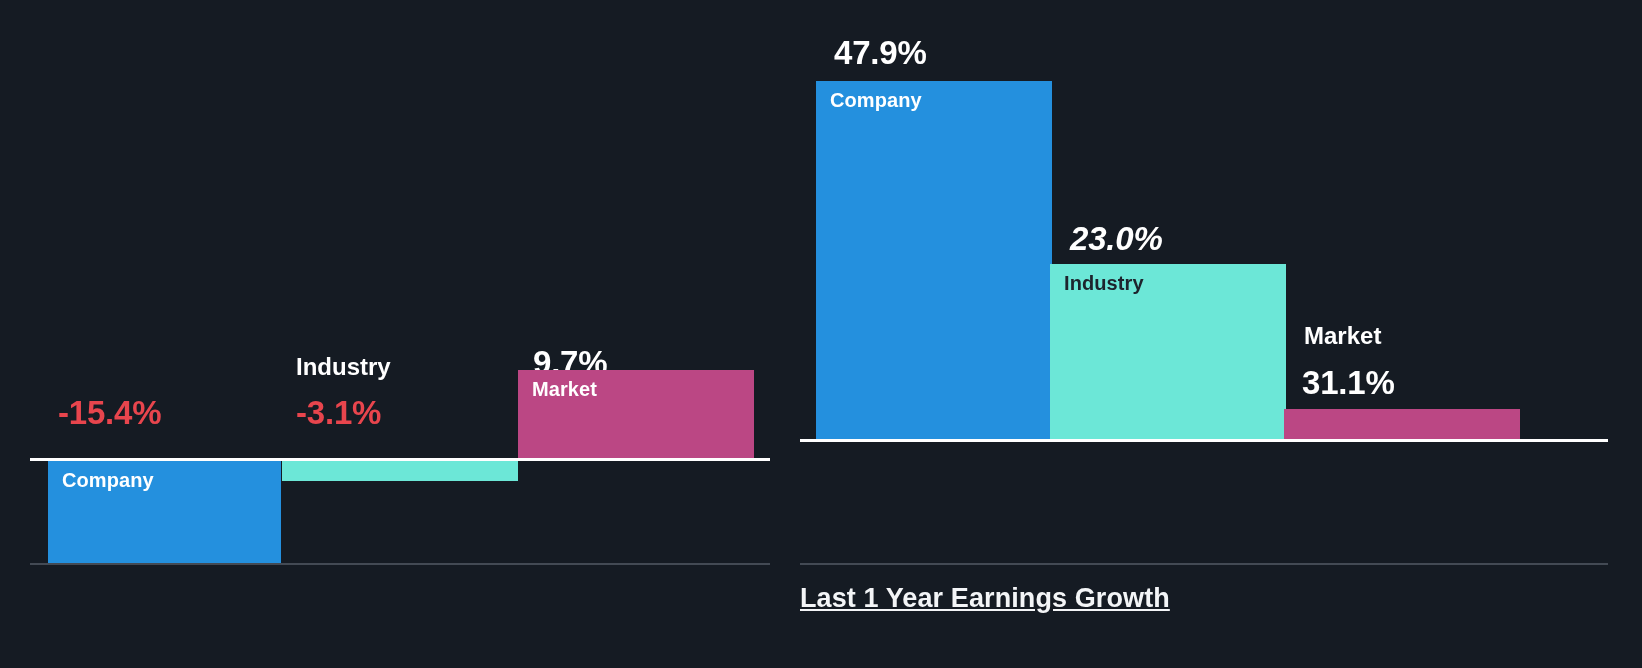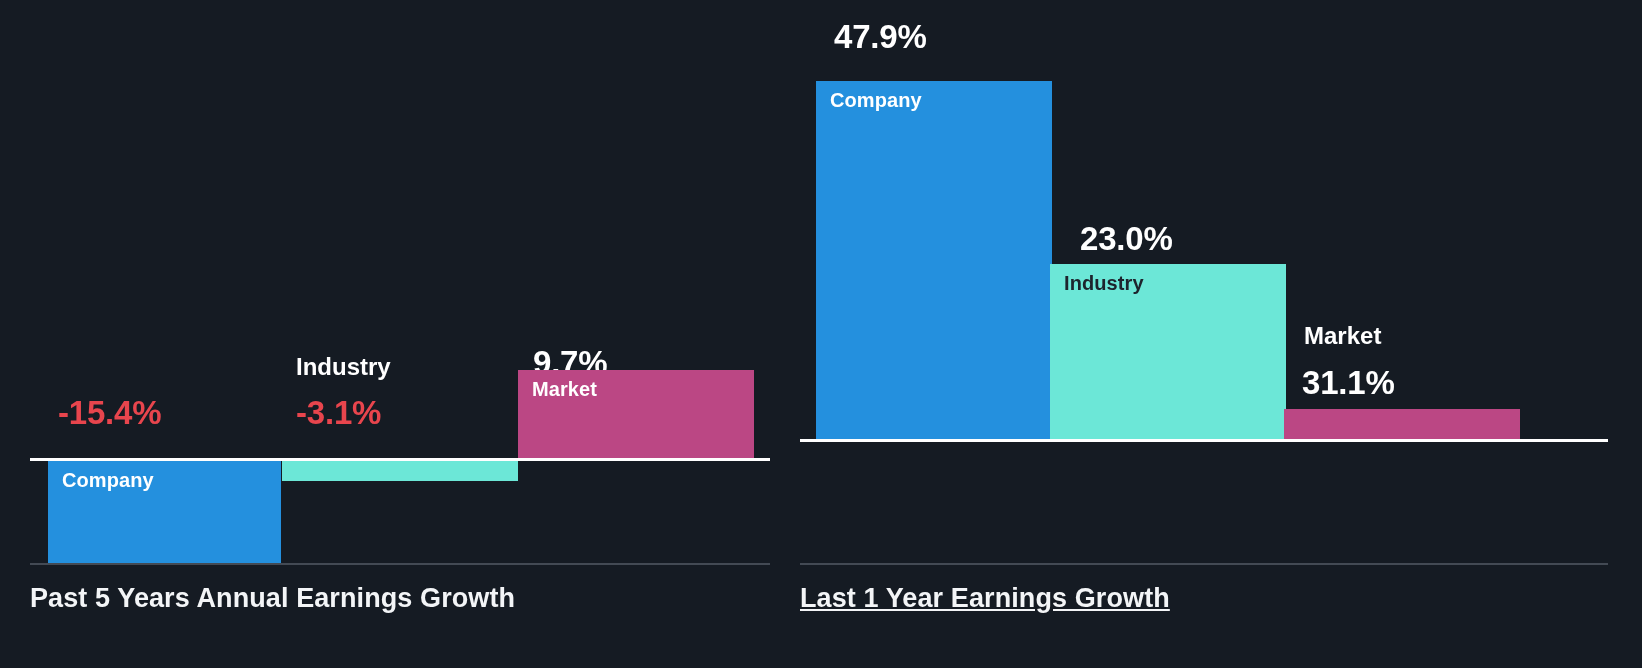--- a/index.html
+++ b/index.html
@@ -125,29 +125,28 @@
 
       <div class="bar" style="left:518px; top:370px; width:236px; height:89px; background:#bb4784;">
         <span class="bar-label on-dark">Market</span>
       </div>
 
       <div class="zero-line" style="left:30px; top:458px; width:740px;"></div>
 
       <div class="base-line" style="left:30px; top:563px; width:740px;"></div>
     </div>
 
-    <div class="caption" style="left:30px; top:583px;">Past 5 Years Annual Earnings Growth</div>
   </div>
 
   <div class="panel" id="panel-last1">
     <div class="plot">
 
-      <div class="value pos" style="left:24px; top:20px;">47.9%</div>
+      <div class="value pos" style="left:24px; top:36px;">47.9%</div>
 
-      <div class="value pos" style="left:270px; top:222px;">23.0%</div>
+      <div class="value pos" style="left:260px; top:222px;font-style:italic;">23.0%</div>
 
       <div class="value pos" style="left:492px; top:366px;">31.1%</div>
 
       <div class="outside-label" style="left:494px; top:324px;">Market</div>
 
       <div class="bar" style="left:6px; top:81px; width:236px; height:359px; background:#2490de;">
         <span class="bar-label on-dark">Company</span>
       </div>
 
       <div class="bar" style="left:240px; top:264px; width:236px; height:176px; background:#6ce7d7;">

